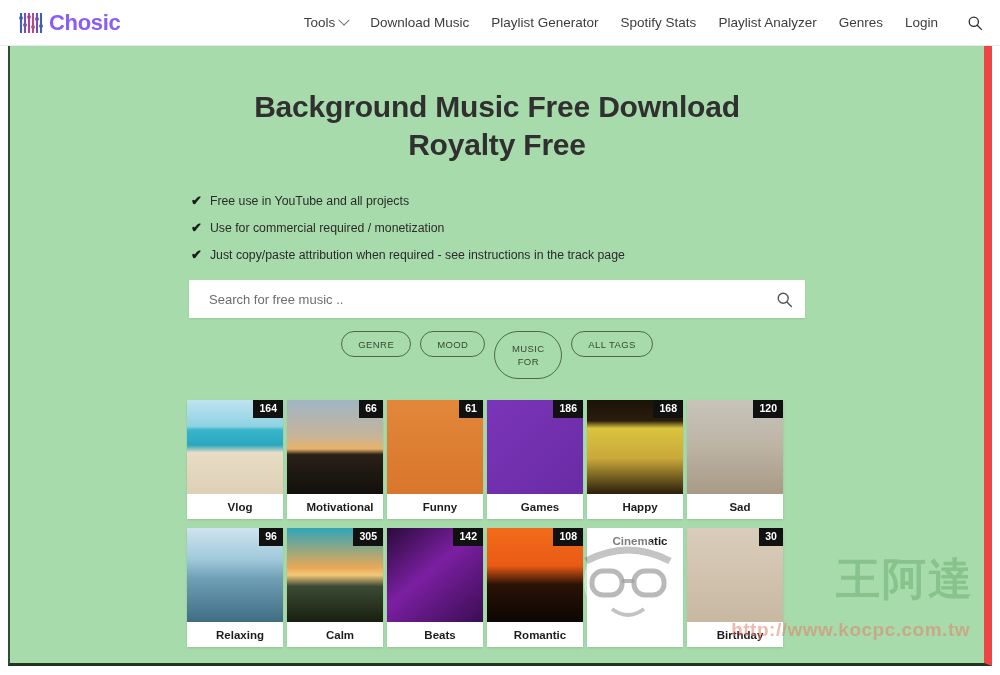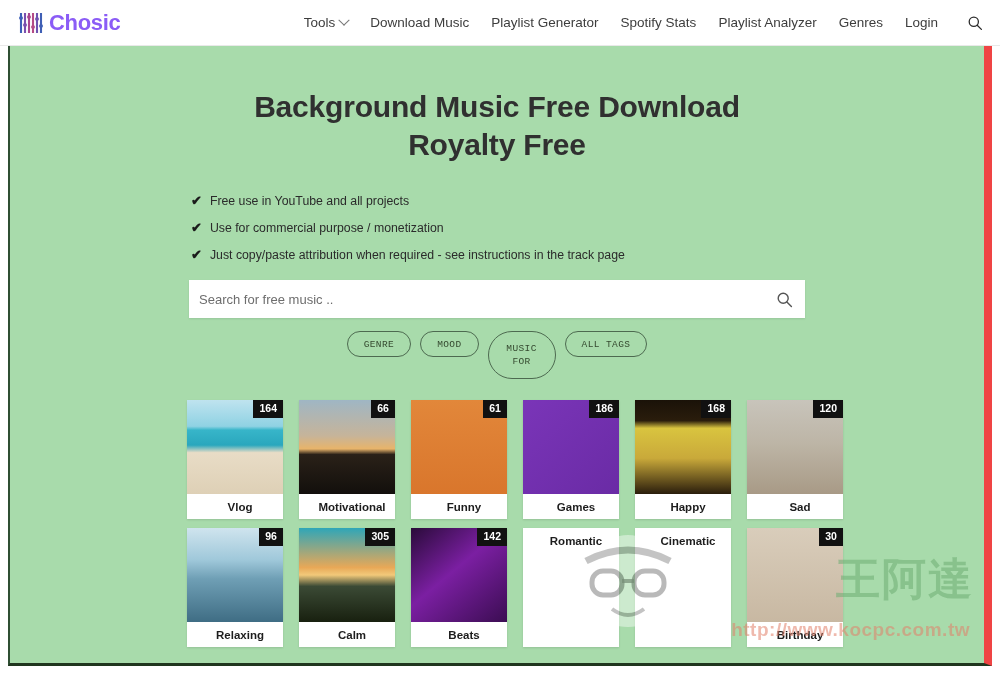--- a/index.html
+++ b/index.html
@@ -94,21 +94,21 @@
     width: 616px; height: 38px;
     background: #ffffff;
     display: flex; align-items: center;
     box-shadow: 0 1px 2px rgba(0,0,0,0.10);
   }
   #search-input {
     flex: 1; height: 100%;
     border: none; outline: none; background: transparent;
     font-family: "Liberation Sans", sans-serif;
     font-size: 13px; color: #3c3c3c;
-    padding: 0 10px;
+    padding: 0 20px;
   }
   #search-input::placeholder { color: #6d6d6d; }
   #search-submit {
     width: 42px; height: 100%;
     display: flex; align-items: center; justify-content: center;
     cursor: pointer; background: transparent; border: none;
   }
 
   
   #pills {
@@ -121,34 +121,33 @@
     border-radius: 22px;
     color: #34492f;
     font-size: 9.5px;
     letter-spacing: 0.4px;
     text-align: center;
     display: flex; align-items: center; justify-content: center;
     cursor: pointer;
     background: transparent;
     height: 26px;
     padding: 0 16px;
-    font-family: Liberation Mono, monospace;
   }
   .pill.tall {
     height: 48px; width: 68px; padding: 0 8px;
     border-radius: 34px; line-height: 13px;
   }
 
   
   #grid {
     margin: 21px auto 0 auto;
     width: 620px;
     display: grid;
     grid-template-columns: repeat(6, 96px);
-    gap: 9px 16px;
+    gap: 9px 4px;
   }
   .card {
     width: 96px;
     background: #ffffff;
     cursor: pointer;
     box-shadow: 0 1px 2px rgba(0,0,0,0.12);
   }
   .thumb {
     position: relative;
     width: 96px; height: 94px;
@@ -295,21 +294,21 @@
       <span>Royalty Free</span>
     </h1>
 
     <div id="benefits">
       <div class="benefit">
         <span class="check">✔</span>
         <span>Free use in YouTube and all projects</span>
       </div>
       <div class="benefit">
         <span class="check">✔</span>
-        <span>Use for commercial purpose / monetization</span>
+        <span>Use for commercial required / monetization</span>
       </div>
       <div class="benefit">
         <span class="check">✔</span>
         <span>Just copy/paste attribution when required - see instructions in the track page</span>
       </div>
     </div>
 
     <div id="searchbox">
       <input id="search-input" type="text" placeholder="Search for free music .." style="">
       <button id="search-submit">
@@ -403,20 +402,24 @@
 
       <div class="card">
         <div class="thumb">
           <div class="art art-beats"></div>
           <div class="count">142</div>
         </div>
         <div class="card-label">Beats</div>
       </div>
 
       <div class="card">
+        <div class="thumb">
+          <div class="art art-romantic"></div>
+          <div class="count">108</div>
+        </div>
         <div class="card-label">Romantic</div>
       </div>
 
       <div class="card">
         <div class="card-label">Cinematic</div>
       </div>
 
       <div class="card">
         <div class="thumb">
           <div class="art art-birthday"></div>

